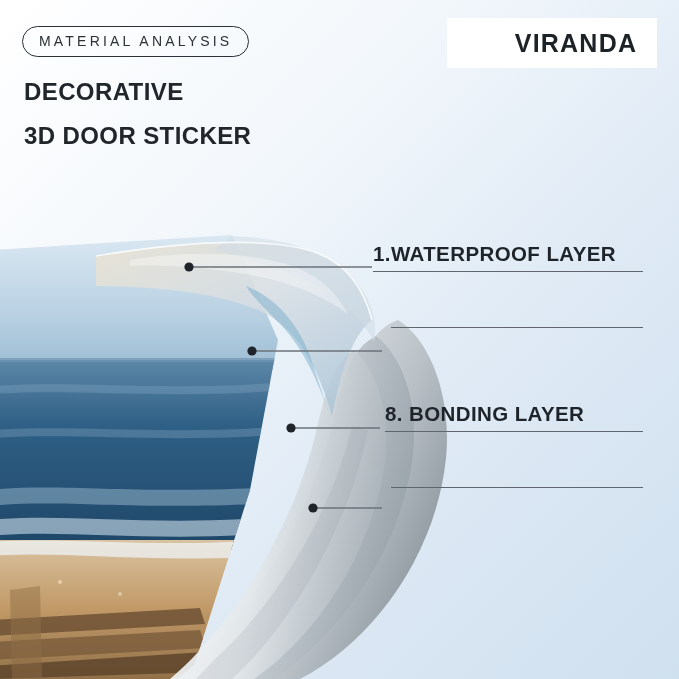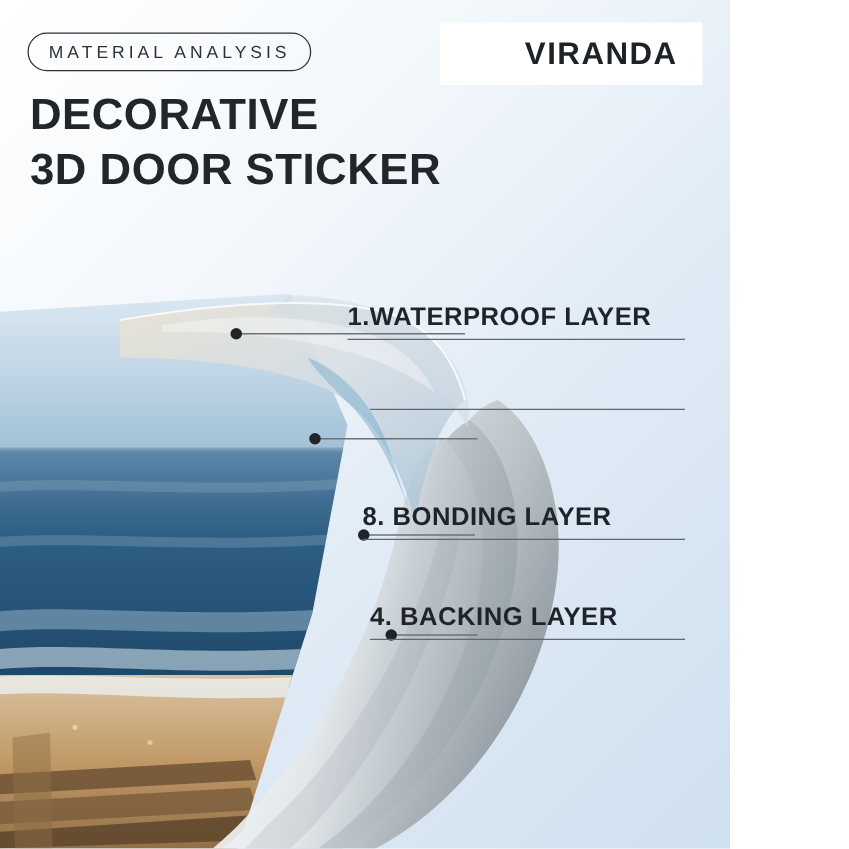--- a/index.html
+++ b/index.html
@@ -7,21 +7,21 @@
     padding: 0;
   }
   body {
     width: 679px;
     height: 679px;
     font-family: "Liberation Sans", sans-serif;
     overflow: hidden;
   }
   #poster {
     position: relative;
-    width: 584px;
+    width: 679px;
     height: 679px;
     background: linear-gradient(135deg, #ffffff 0%, #f2f7fb 32%, #dfeaf5 62%, #cfe0ef 100%);
     overflow: hidden;
   }
 
   
   .eyebrow {
     position: absolute;
     left: 22px;
     top: 26px;
@@ -33,21 +33,21 @@
     color: #2b3136;
     font-weight: 400;
     white-space: nowrap;
   }
   .title {
     position: absolute;
     left: 24px;
     top: 70px;
     color: #21262b;
     font-weight: bold;
-    font-size: 35px;
+    font-size: 24px;
     line-height: 44px;
     letter-spacing: 0.4px;
     white-space: pre-line;
   }
   .brand-box {
     position: absolute;
     right: 22px;
     top: 18px;
     width: 162px;
     height: 50px;
@@ -229,17 +229,16 @@
     <span class="rule"></span>
   </div>
   <div class="callout c2">
     <span class="rule"></span>
   </div>
   <div class="callout c3">
     <span>8. BONDING LAYER</span>
     <span class="rule"></span>
   </div>
   <div class="callout c4">
-    <span>4. BACKING LAYER</span>
     <span class="rule"></span>
   </div>
 
 </div>
 
 </body></html>

